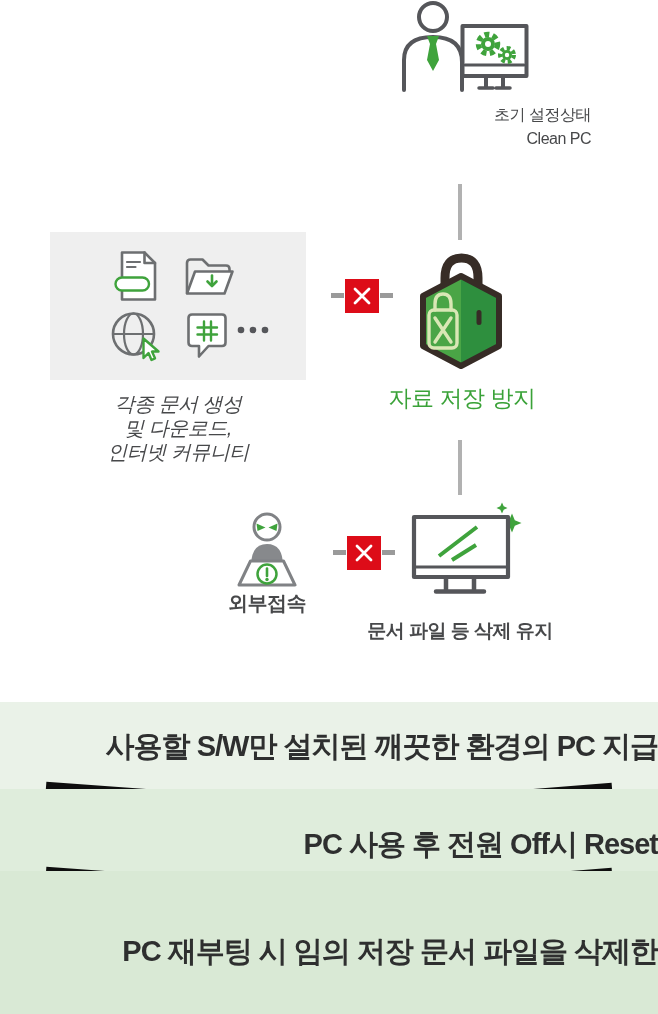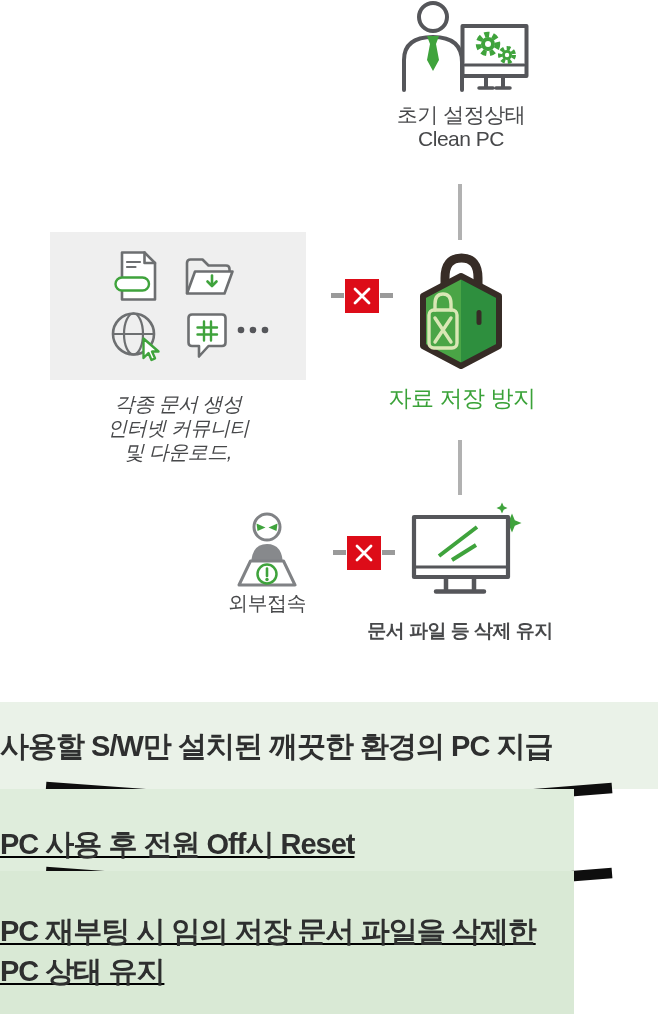--- a/index.html
+++ b/index.html
@@ -24,44 +24,44 @@
   .hex-r { fill:var(--green-dark,#2e8f3e); }
   .hex-o { fill:none; stroke:var(--shackle-dark,#372c26); stroke-width:6; stroke-linejoin:round; }
   .pale  { fill:none; stroke:var(--lock-outline-pale,#d9e7b5); stroke-width:3.4; stroke-linecap:round; stroke-linejoin:round; }
   .gear-teeth { fill:none; stroke:var(--green,#3fa33c); }
   .gear-body  { fill:var(--green,#3fa33c); }
   .gear-hole  { fill:#fff; }
   .dot { fill:var(--icon-dark-gray,#4a4b4d); }
 
   
   .lbl { position:absolute; text-align:center; color:var(--label-dark,#47484a); }
-  .top-lbl   { left:331px; top:103px; width:260px; font-size:21px; line-height:24px; font-weight:500; letter-spacing:-0.5px; }
+  .top-lbl   { left:331px; top:103px; width:260px; font-size:16px; line-height:24px; font-weight:500; letter-spacing:-0.5px;text-align:right; }
   .box-lbl   { left:58px;  top:392px; width:240px; font-size:20px; line-height:24px; font-weight:500; letter-spacing:-0.5px;font-style:italic; }
   .green-lbl { left:342px; top:385px; width:240px; font-size:23px; line-height:26px; font-weight:400; color:var(--green-label,#3aa238); letter-spacing:-0.5px; }
-  .ext-lbl   { left:197px; top:590px; width:140px; font-size:20px; font-weight:400; letter-spacing:-0.5px; }
+  .ext-lbl   { left:197px; top:590px; width:140px; font-size:20px; font-weight:700; letter-spacing:-0.5px; }
   .clean-lbl { left:340px; top:618px; width:240px; font-size:19px; font-weight:700; letter-spacing:-0.5px; }
 
   
   .src-box { left:50px; top:232px; width:256px; height:148px; background:var(--box-bg,#efefef); }
   .conn { position:absolute; width:4px; background:var(--connector-gray,#b1b1b1); }
 
   .redx-wrap { position:absolute; width:62px; height:34px; }
   .redx { position:absolute; left:14px; top:0; width:34px; height:34px; background:var(--red,#dd0c18); }
   .redx svg { display:block; width:34px; height:34px; }
   .dash { position:absolute; width:13px; height:5px; top:14px; background:var(--dash-gray,#9a9a9a); }
   .dash-l { left:0; }
   .dash-r { right:0; }
 
   
-  .band { position:absolute; left:0; width:658px; display:flex; flex-direction:column; align-items:flex-start; justify-content:center; }
+  .band { position:absolute; left:0; width:658px; display:flex; flex-direction:column; align-items:flex-end; justify-content:center; }
   .band-text { font-size:29px; font-weight:600; line-height:40px; color:var(--band-text,#2e2f2f); letter-spacing:-1px; text-align:center; }
   .band1 { top:702px; height:87px;  background:var(--band1-bg,#eaf2e8); }
   .band2 { top:789px; height:82px;  background:var(--band2-bg,#dfeddc); padding-top:28px; box-sizing:content-box; height:54px; }
   .band3 { top:871px; height:126px; background:var(--band3-bg,#d9e9d5); padding-top:17px; }
-  .band2,.band3 { width:574px;text-decoration:underline; }
+  .band2,.band3 { width:658px; }
   .chev { position:absolute; left:0; width:658px; height:42px; display:block; }
   .chevline { fill:none; stroke:var(--chevron-black,#0e0e0e); stroke-width:10.5; stroke-linecap:butt; stroke-linejoin:miter; }
 </style>
 </head>
 <body>
 
 <div class="canvas">
 
   <svg class="abs" style="left:399px; top:0px;" width="132" height="92" viewBox="0 0 132 92">
     <path class="dkf" d="M5,90 L5,60 Q5,37 34,37 Q63,37 63,62 L63,90"></path>
@@ -115,22 +115,22 @@
     </svg>
     <svg class="abs" style="left:187px; top:94px;" width="34" height="8" viewBox="0 0 34 8">
       <circle class="dot" cx="4" cy="4" r="3.3"></circle>
         <circle class="dot" cx="16" cy="4" r="3.3"></circle>
         <circle class="dot" cx="28" cy="4" r="3.3"></circle>
     </svg>
   </div>
 
   <div class="lbl box-lbl">
     <div>각종 문서 생성</div>
+    <div>및 다운로드,</div>
     <div>인터넷 커뮤니티</div>
-    <div>및 다운로드,</div>
   </div>
 
   <div class="redx-wrap" style="left:331px; top:279px;">
     <span class="dash dash-l"></span>
     <span class="redx">
       <svg viewBox="0 0 34 34">
         <path d="M10,10 L24,24 M24,10 L10,24" stroke="#fff" stroke-width="2.8" fill="none" stroke-linecap="round"></path>
       </svg>
     </span>
     <span class="dash dash-r"></span>
@@ -200,16 +200,15 @@
   <div class="band band2">
     <div class="band-text">PC 사용 후 전원 Off시 Reset</div>
   </div>
 
   <svg class="chev" style="top:863px;" viewBox="0 0 658 42">
     <polyline class="chevline" points="46,9 350,31 612,10"></polyline>
   </svg>
 
   <div class="band band3">
     <div class="band-text">PC 재부팅 시 임의 저장 문서 파일을 삭제한</div>
-    <div class="band-text">PC 상태 유지</div>
   </div>
 
 </div>
 
 </body></html>

